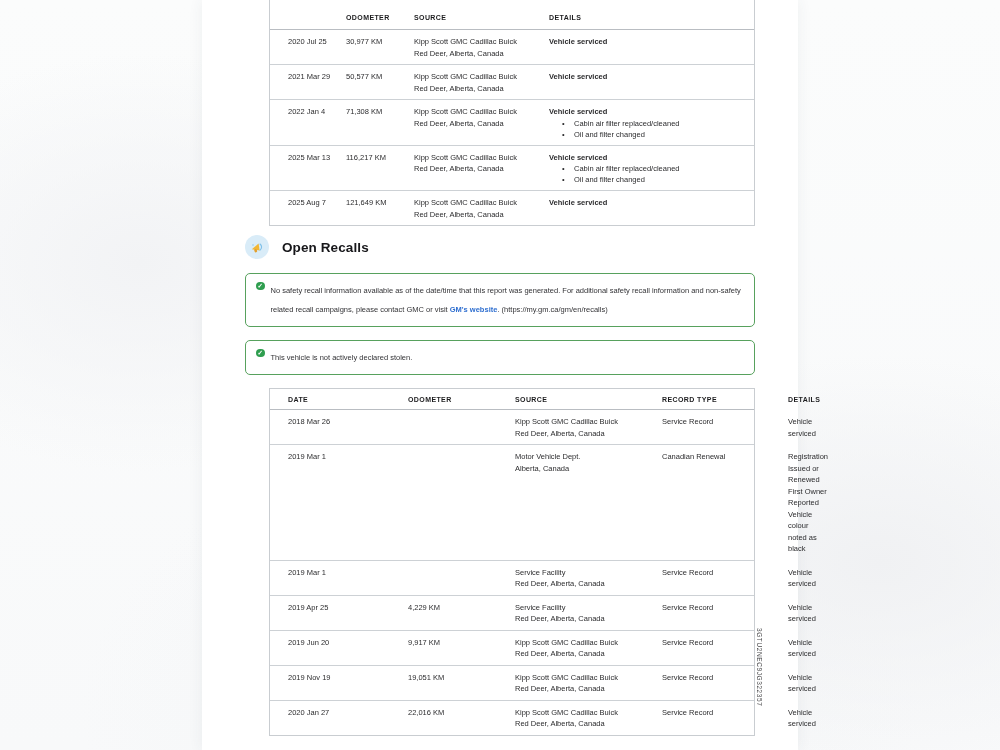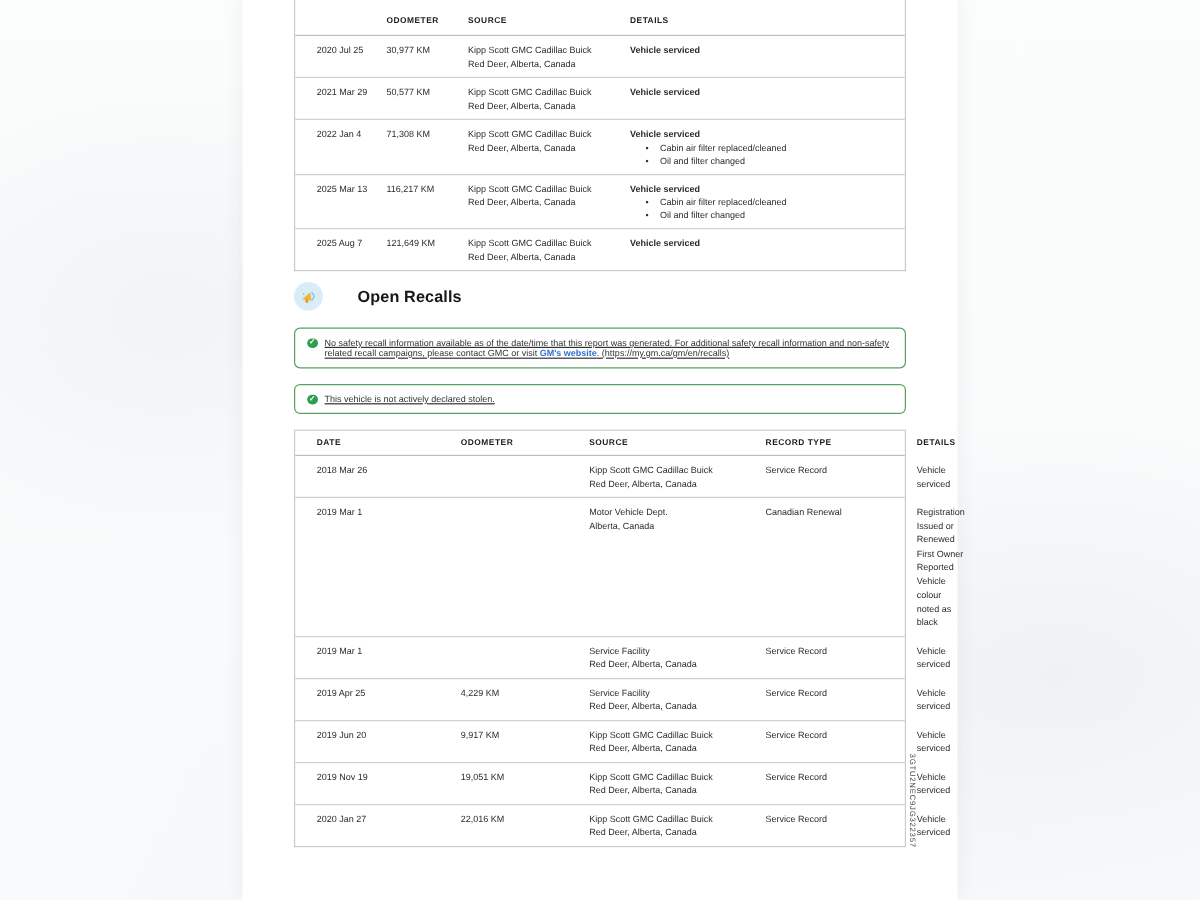--- a/index.html
+++ b/index.html
@@ -13,59 +13,59 @@
       linear-gradient(#fbfcfc, #f8f9fa);
     position:relative;
   }
   .document {
     position:absolute; left:202px; top:0; width:596px; height:750px;
     background:#ffffff; box-shadow:0 0 14px rgba(60,70,80,0.07);
   }
   .content { position:absolute; left:43px; top:0; width:510px; }
 
   
-  .tbl { border-left:1px solid #c9cdd1; border-right:1px solid #c9cdd1; }
+  .tbl { border-left:1px solid #c9cdd1; border-right:1px solid #c9cdd1;margin-left:24px; }
   .tbl-footless { border-bottom:1px solid #c9cdd1; }
   .hdr-row, .t-row { display:grid; }
   .t1 .hdr-row, .t1 .t-row { grid-template-columns:76px 68px 135px 1fr; }
   .t2 .hdr-row, .t2 .t-row { grid-template-columns:103px 72px 112px 91px 1fr;gap:35px; }
   .hdr-row { border-bottom:1px solid #b9bdc2; align-items:center; }
   .t1 .hdr-row { height:30px; padding-top:6px; }
   .t2 .hdr-row { height:22px; border-top:1px solid #c9cdd1; }
   .t-row { border-bottom:1px solid #cdd1d5; padding:6px 0 5px 0; }
   .t-row:last-child { border-bottom:none; }
   .hcell { font-size:7px; font-weight:700; letter-spacing:0.4px; color:#1d1d1f; }
   .cell { font-size:7.5px; line-height:11.5px; color:#2c2c2e; }
   .pad1 { padding-left:18px; }
   .bold { font-weight:700; }
   .bullets { list-style:none; margin:0; }
   .bullets li { position:relative; padding-left:25px; font-size:7.5px;
     line-height:11px; color:#2c2c2e; }
   .bullets li::before { content:"•"; position:absolute; left:13px; top:0;
     font-size:7.5px; color:#2c2c2e; }
 
   
-  .section-head { display:flex; align-items:center; gap:29px; }
+  .section-head { display:flex; align-items:center; gap:13px; }
   .icon-circle { width:24px; height:24px; border-radius:50%; background:#d9ecf8;
     display:flex; align-items:center; justify-content:center; flex:0 0 auto; }
   .section-title { font-size:13.5px; font-weight:700; color:#17171a;
     letter-spacing:0.1px; }
   .sh-recalls { margin-top:9px; }
   .sh-stolen  { margin-top:26px; }
   .sh-detail  { margin-top:24px; }
 
   
   .status-box { border:1.5px solid #57a15d; border-radius:5px; background:#fff;
     padding:7px 10px 7px 10px; display:flex; gap:6px; align-items:flex-start; }
   .box1 { margin-top:14px; }
   .box2 { margin-top:13px; }
   .check-badge { width:8.5px; height:8.5px; border-radius:50%; background:#2f9e4f;
     color:#fff; font-size:6.5px; line-height:8.5px; text-align:center;
     flex:0 0 auto; margin-top:0.5px; font-weight:700; }
-  .status-text { font-size:7.5px; line-height:9px; color:#333336; max-width:480px;text-decoration:underline; }
+  .status-text { font-size:7.5px; line-height:19px; color:#333336; max-width:480px; }
   .link { color:#2f6fd0; font-weight:700; text-decoration:none; }
 
   .t2-wrap { margin-top:13px; }
   .detail-lines div { font-size:7.5px; line-height:11.5px; color:#2c2c2e; }
 
   .vin-vertical { position:absolute; left:756px; top:628px;
     writing-mode:vertical-rl; font-size:6.5px; letter-spacing:0.6px; color:#4a4a4c; }
 </style>
 </head>
 <body>

